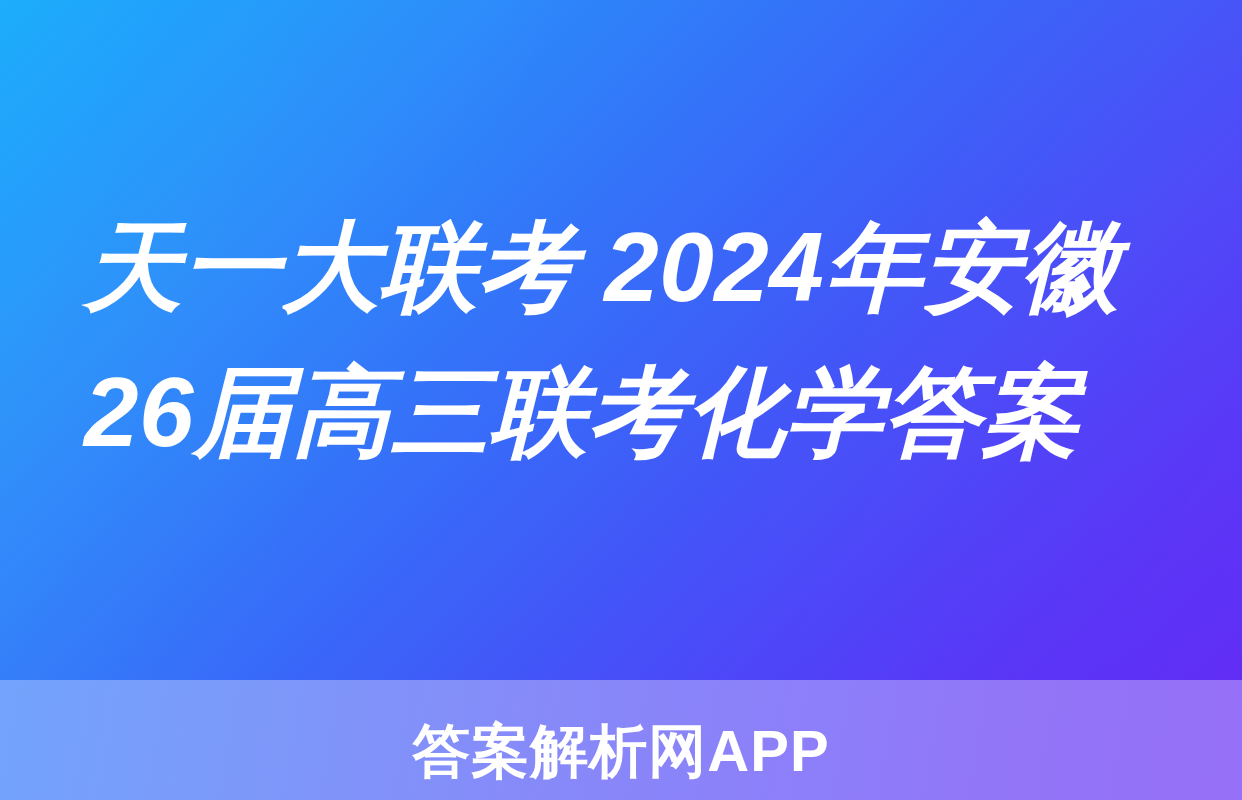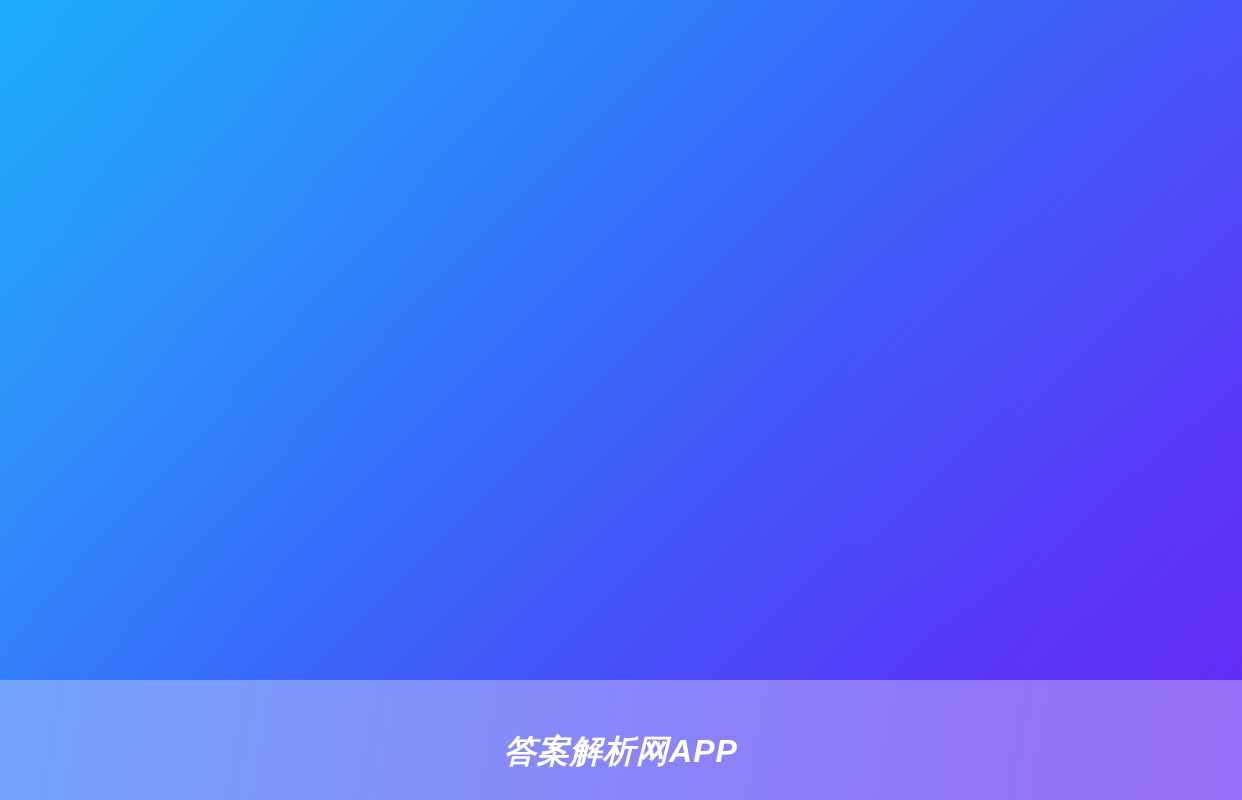--- a/index.html
+++ b/index.html
@@ -88,38 +88,39 @@
       #8d7ef9 66%,
       #9374f8 85%,
       #9670f8 100%);
     display: flex;
     align-items: center;
     justify-content: center;
   }
 
   .watermark-text {
     color: #ffffff;
-    font-size: 32px;
+    font-size: 58px;
     line-height: 50px;
     font-weight: 700;
-    font-style: italic;
     letter-spacing: 1px;
     white-space: nowrap;
     font-family: "Liberation Sans", "DejaVu Sans", sans-serif;
     transform: translateY(-1px);
     margin-top: 24px;
   }
 </style>
 </head>
 <body>
 
 <div id="poster">
 
   <div class="hero">
     <div class="title-block">
+      <div class="title-line">天一大联考 2024年安徽</div>
+      <div class="title-line">26届高三联考化学答案</div>
     </div>
   </div>
 
   <div class="watermark-band">
     <div class="watermark-text">答案解析网APP</div>
   </div>
 
 </div>
 
 </body></html>

